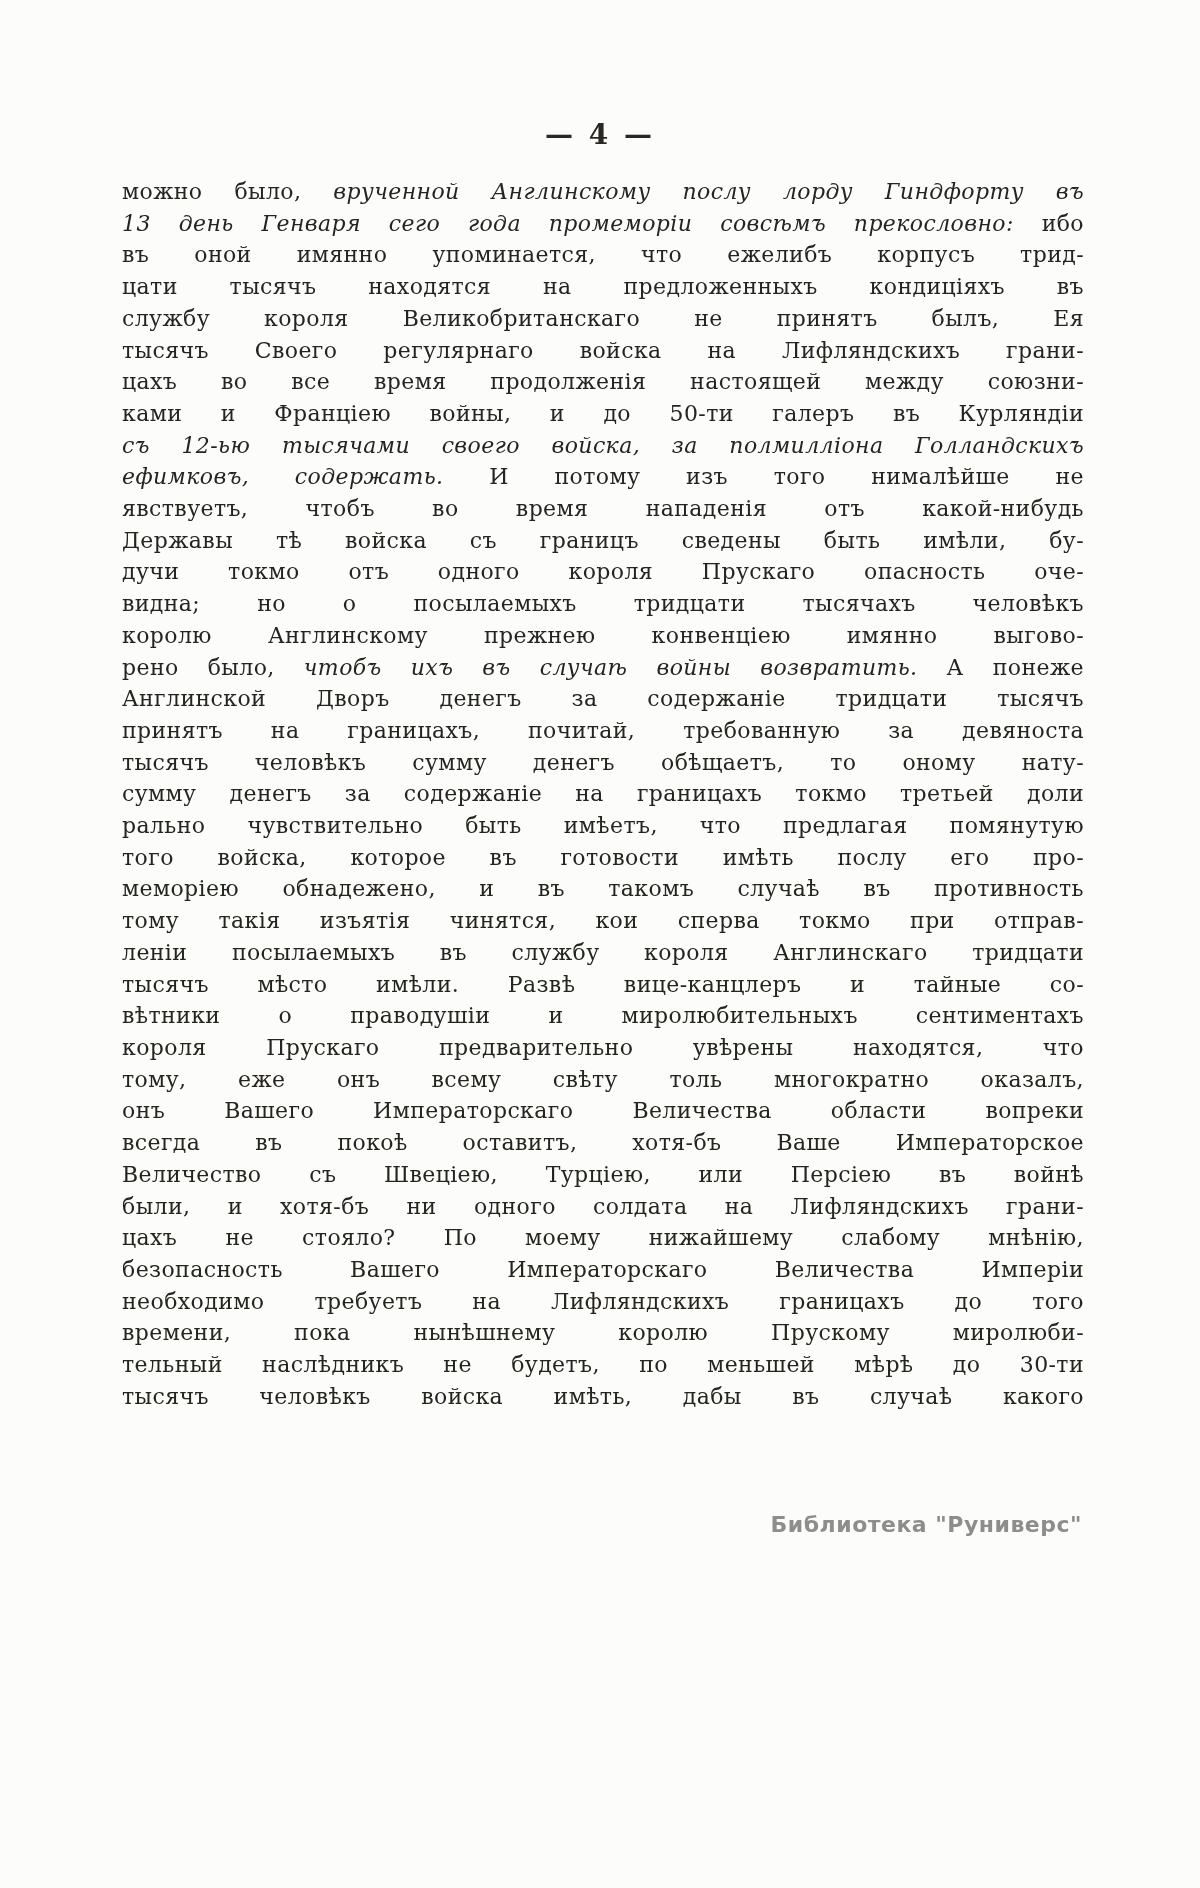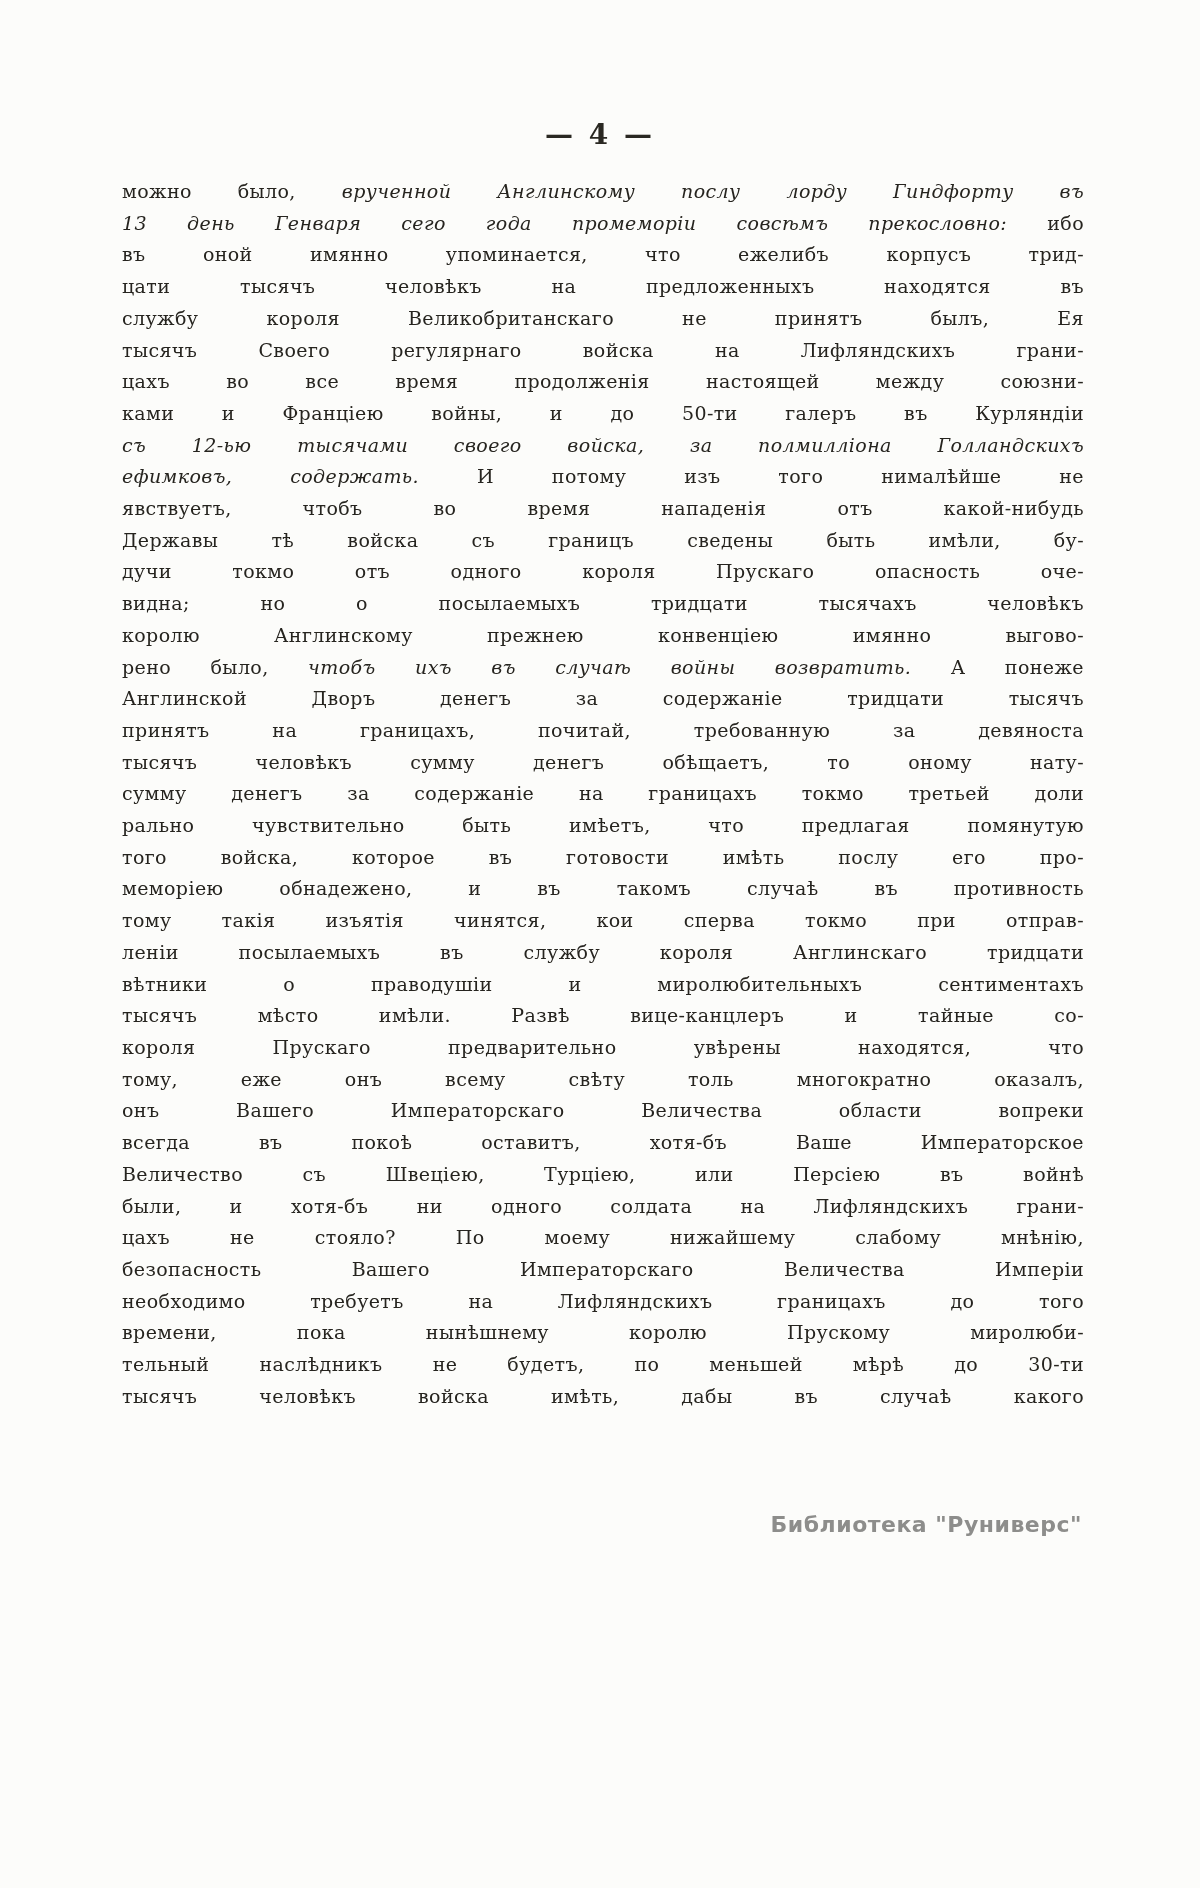--- a/index.html
+++ b/index.html
@@ -30,21 +30,21 @@
     letter-spacing: 3px;
     color: #2a2822;
   }
   .text-block {
     position: absolute;
     top: 176px;
     left: 122px;
     width: 962px;
   }
   .line {
-    font-size: 19px;
+    font-size: 22px;
     line-height: 31.7px;
     letter-spacing: 0.4px;
     text-align: justify;
     text-align-last: justify;
     white-space: normal;
     color: #26241f;
   }
   .line .it {
     font-style: italic;
   }
@@ -61,21 +61,21 @@
 </style>
 </head>
 <body>
 
 <div class="page">
   <div class="pagenum">— 4 —</div>
   <div class="text-block">
       <div class="line"><span>можно было, </span><span class="it">врученной Англинскому послу лорду Гиндфорту въ</span></div>
       <div class="line"><span class="it">13 день Генваря сего года промеморіи совсѣмъ прекословно: </span><span>ибо</span></div>
       <div class="line"><span>въ оной имянно упоминается, что ежелибъ корпусъ трид-</span></div>
-      <div class="line"><span>цати тысячъ человѣкъ на предложенныхъ находятся въ</span></div>
+      <div class="line"><span>цати тысячъ находятся на предложенныхъ кондиціяхъ въ</span></div>
       <div class="line"><span>службу короля Великобританскаго не принятъ былъ, Ея</span></div>
       <div class="line"><span>тысячъ Своего регулярнаго войска на Лифляндскихъ грани-</span></div>
       <div class="line"><span>цахъ во все время продолженія настоящей между союзни-</span></div>
       <div class="line"><span>ками и Франціею войны, и до 50-ти галеръ въ Курляндіи</span></div>
       <div class="line"><span class="it">съ 12-ью тысячами своего войска, за полмилліона Голландскихъ</span></div>
       <div class="line"><span class="it">ефимковъ, содержать. </span><span>И потому изъ того нималѣйше не</span></div>
       <div class="line"><span>явствуетъ, чтобъ во время нападенія отъ какой-нибудь</span></div>
       <div class="line"><span>Державы тѣ войска съ границъ сведены быть имѣли, бу-</span></div>
       <div class="line"><span>дучи токмо отъ одного короля Прускаго опасность оче-</span></div>
       <div class="line"><span>видна; но о посылаемыхъ тридцати тысячахъ человѣкъ</span></div>
@@ -83,22 +83,22 @@
       <div class="line"><span>рено было, </span><span class="it">чтобъ ихъ въ случаѣ войны возвратить. </span><span>А понеже</span></div>
       <div class="line"><span>Англинской Дворъ денегъ за содержаніе тридцати тысячъ</span></div>
       <div class="line"><span>принятъ на границахъ, почитай, требованную за девяноста</span></div>
       <div class="line"><span>тысячъ человѣкъ сумму денегъ обѣщаетъ, то оному нату-</span></div>
       <div class="line"><span>сумму денегъ за содержаніе на границахъ токмо третьей доли</span></div>
       <div class="line"><span>рально чувствительно быть имѣетъ, что предлагая помянутую</span></div>
       <div class="line"><span>того войска, которое въ готовости имѣть послу его про-</span></div>
       <div class="line"><span>меморіею обнадежено, и въ такомъ случаѣ въ противность</span></div>
       <div class="line"><span>тому такія изъятія чинятся, кои сперва токмо при отправ-</span></div>
       <div class="line"><span>леніи посылаемыхъ въ службу короля Англинскаго тридцати</span></div>
+      <div class="line"><span>тысячъ мѣсто имѣли. Развѣ вице-канцлеръ и тайные со-</span></div>
       <div class="line"><span>вѣтники о праводушіи и миролюбительныхъ сентиментахъ</span></div>
-      <div class="line"><span>тысячъ мѣсто имѣли. Развѣ вице-канцлеръ и тайные со-</span></div>
       <div class="line"><span>короля Прускаго предварительно увѣрены находятся, что</span></div>
       <div class="line"><span>тому, еже онъ всему свѣту толь многократно оказалъ,</span></div>
       <div class="line"><span>онъ Вашего Императорскаго Величества области вопреки</span></div>
       <div class="line"><span>всегда въ покоѣ оставитъ, хотя-бъ Ваше Императорское</span></div>
       <div class="line"><span>Величество съ Швеціею, Турціею, или Персіею въ войнѣ</span></div>
       <div class="line"><span>были, и хотя-бъ ни одного солдата на Лифляндскихъ грани-</span></div>
       <div class="line"><span>цахъ не стояло? По моему нижайшему слабому мнѣнію,</span></div>
       <div class="line"><span>безопасность Вашего Императорскаго Величества Имперіи</span></div>
       <div class="line"><span>необходимо требуетъ на Лифляндскихъ границахъ до того</span></div>
       <div class="line"><span>времени, пока нынѣшнему королю Прускому миролюби-</span></div>

